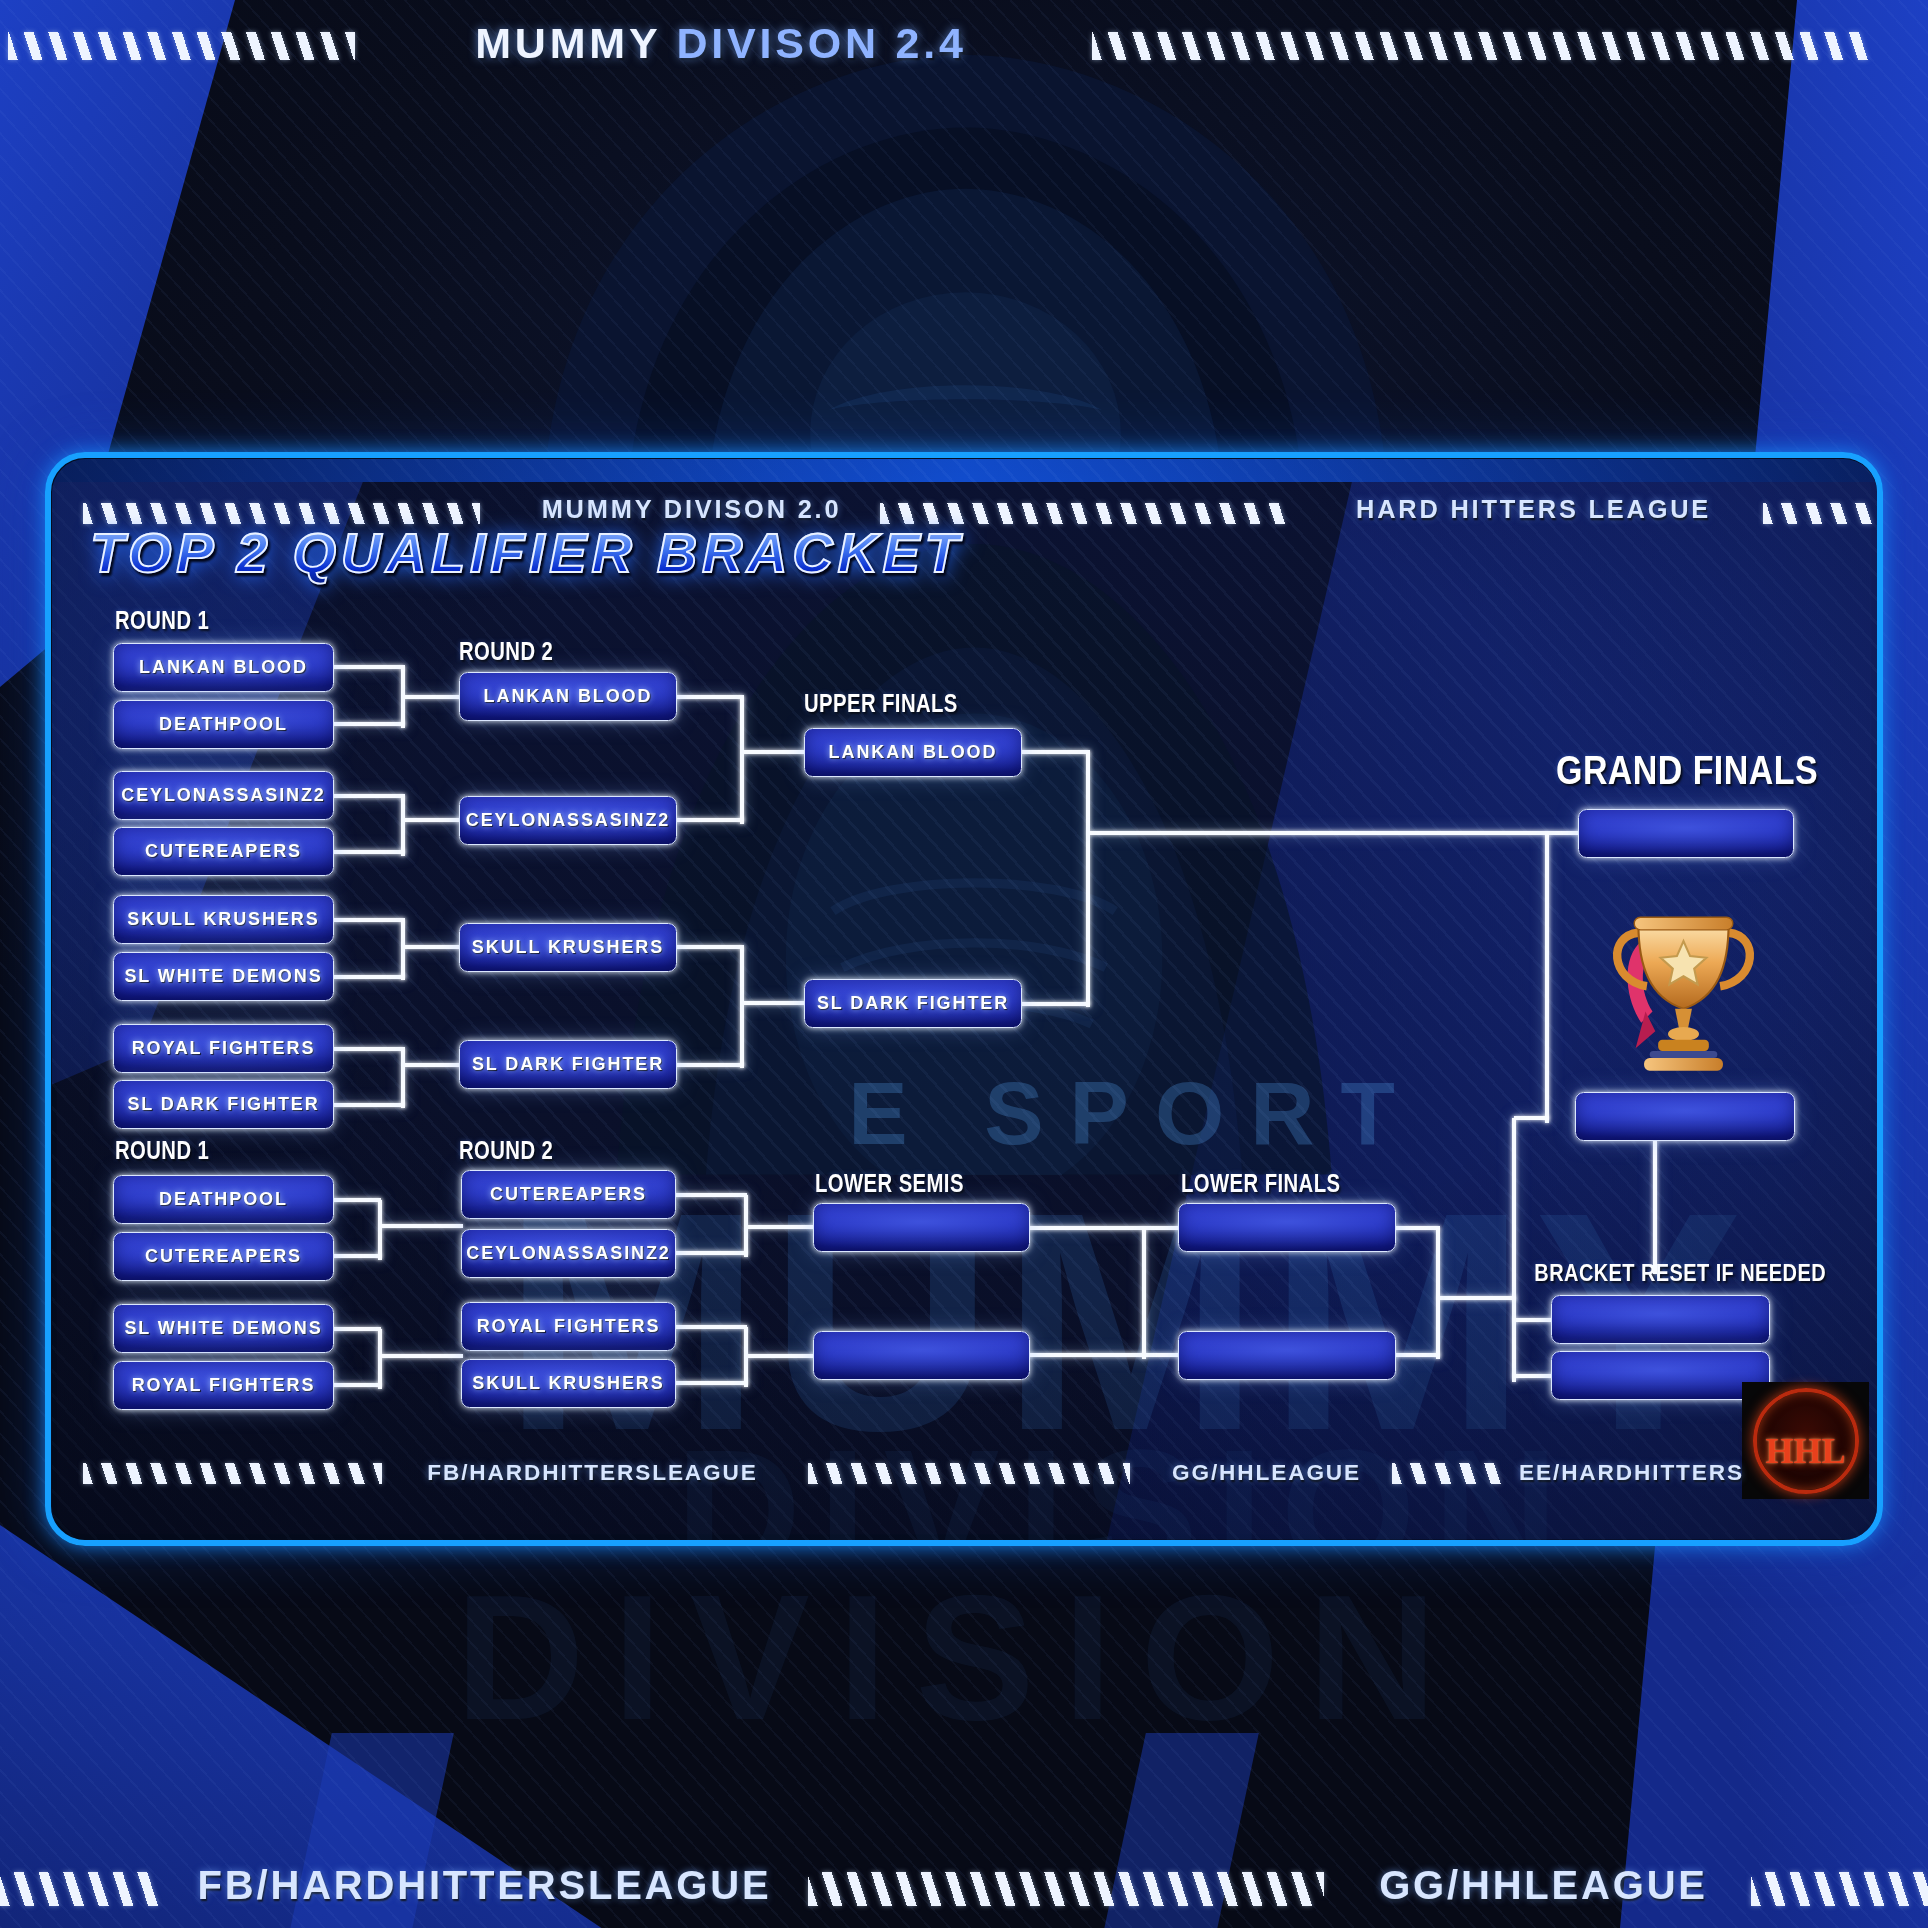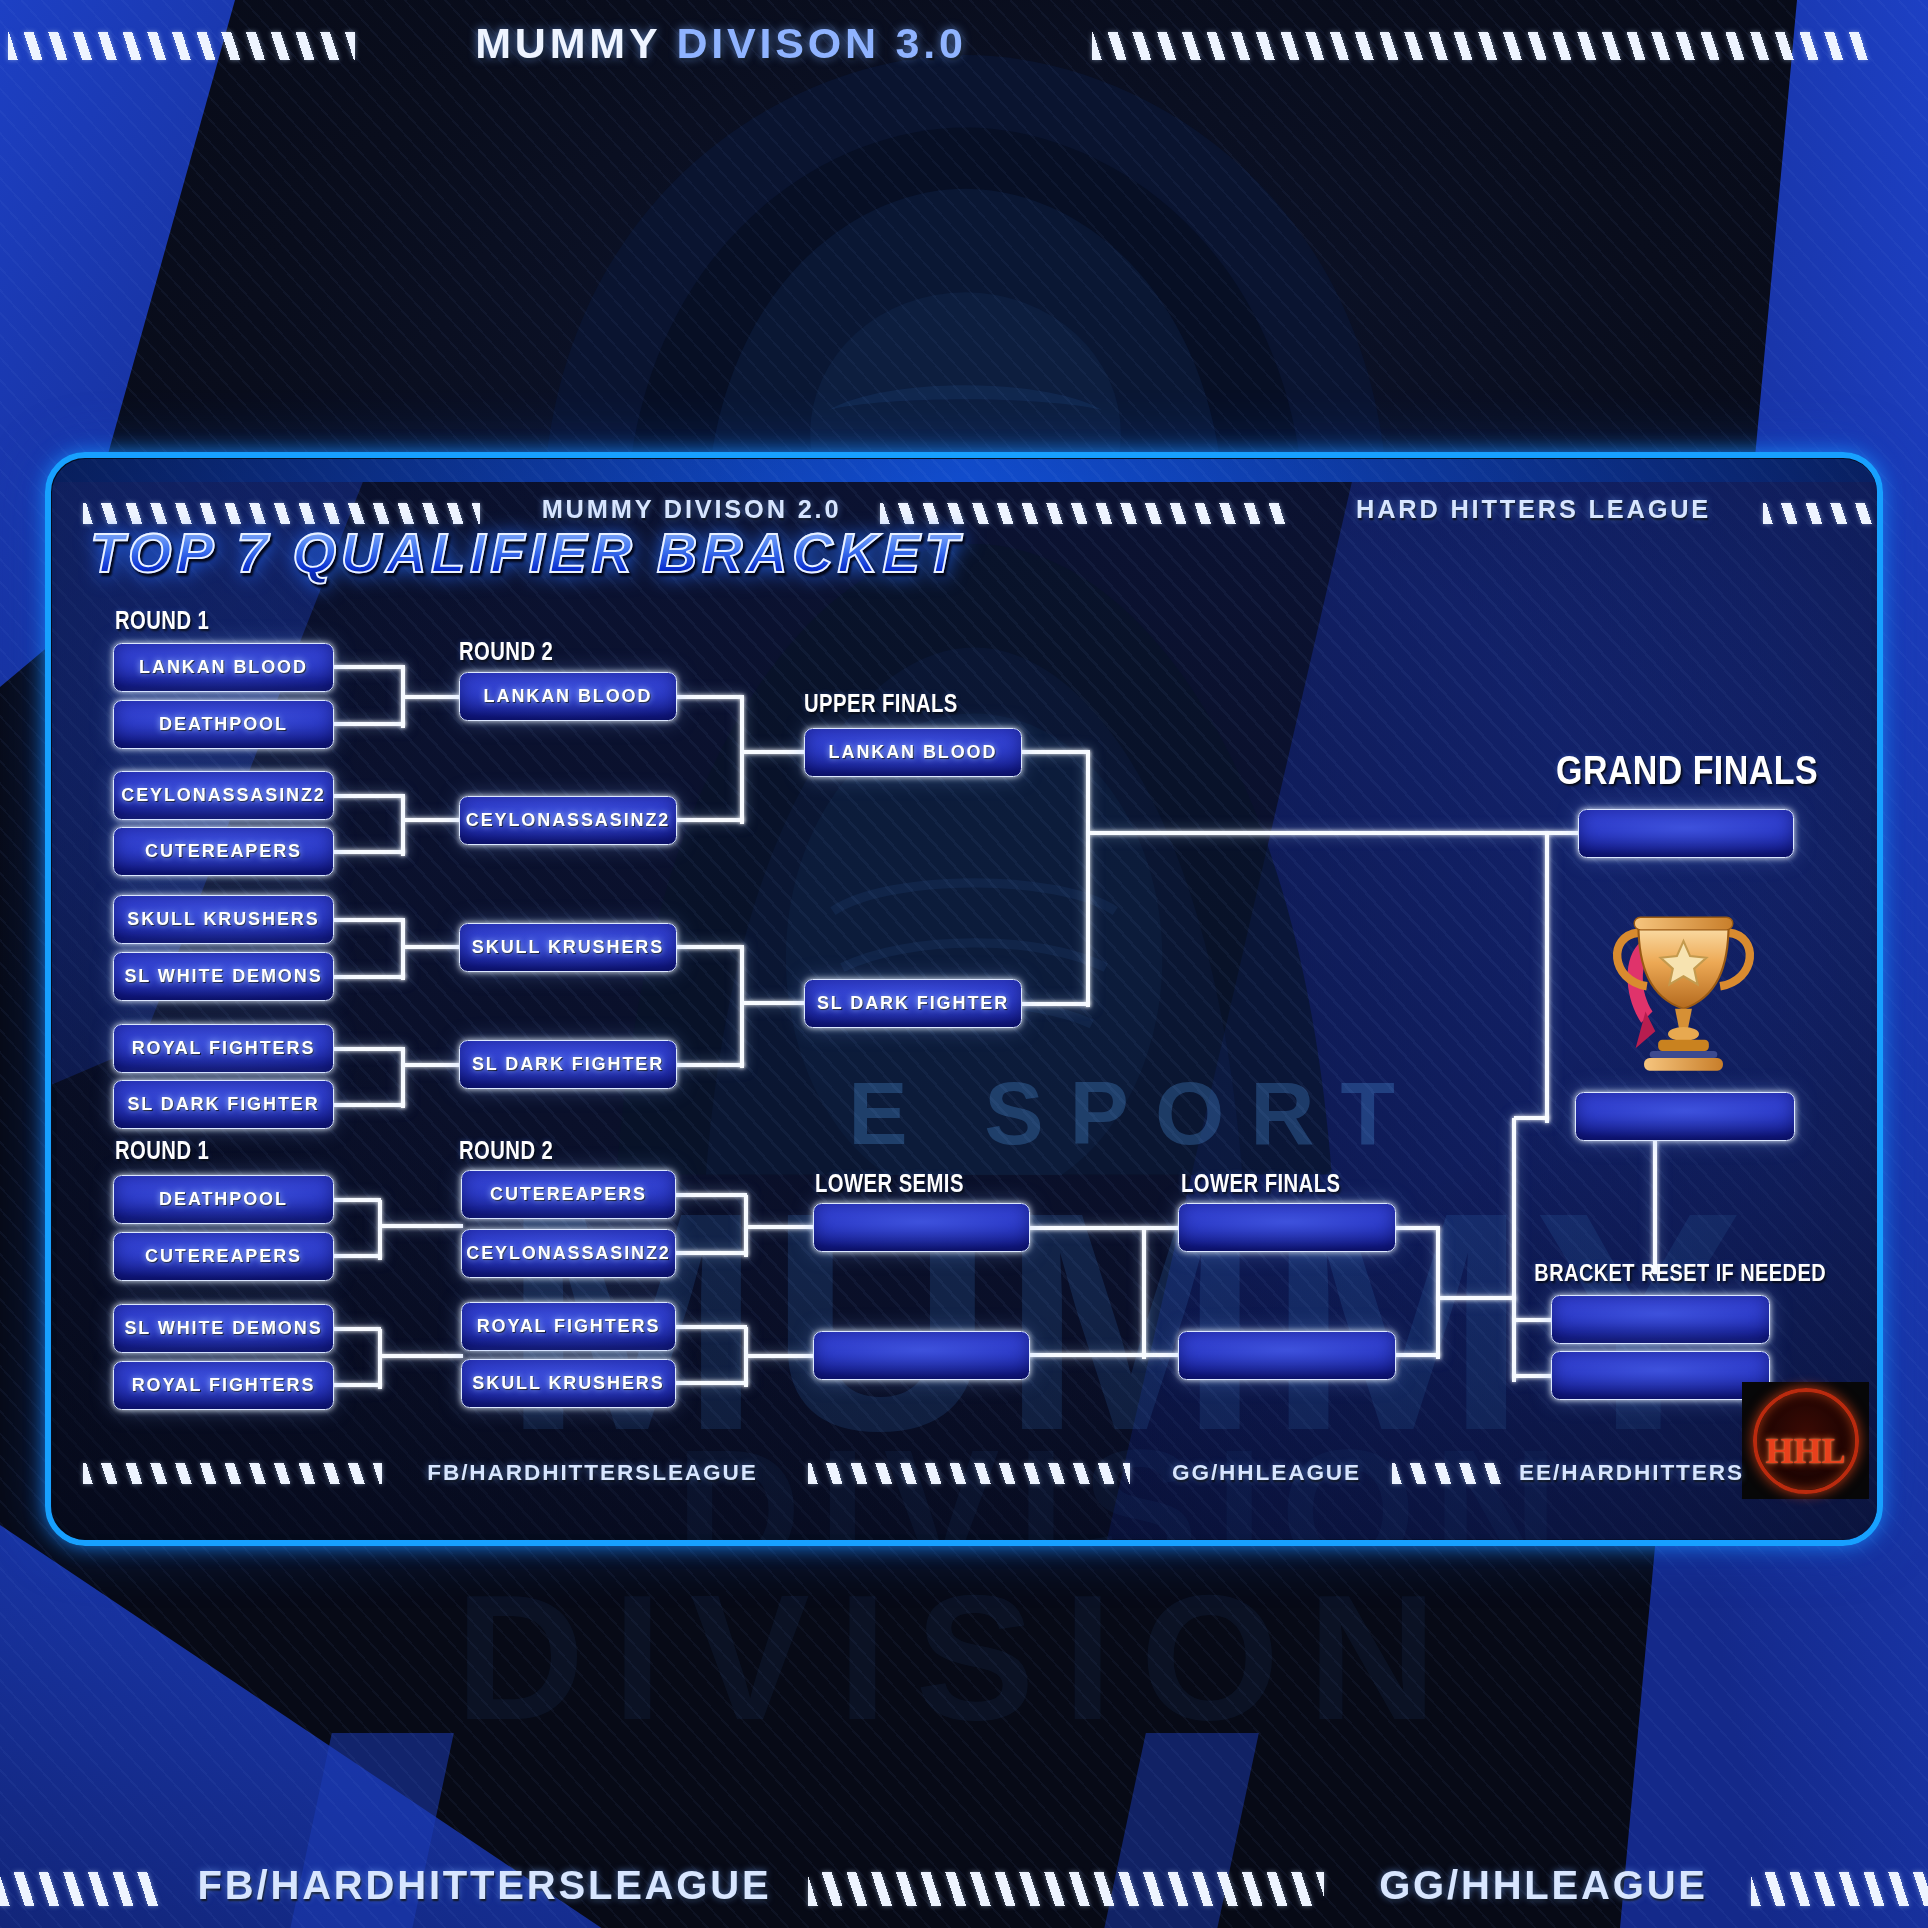--- a/index.html
+++ b/index.html
@@ -82,21 +82,21 @@
     <path d="M360,395 C420,360 590,360 650,395 C590,380 420,380 360,395 Z" fill="#132b52" opacity="0.8"></path>
   </svg>
 
   <div class="abs watermark" style="left:395px;top:1554px;width:1130px;font-size:179px;letter-spacing:28px;color:rgba(45,95,170,.10);">DIVISION</div>
 
   <div class="pinstripes abs"></div>
 
   <div class="stripes" style="left:7.5px;top:32px;width:347px;height:28px;"></div>
   <div class="abs toptitle" style="left:354px;top:19px;width:734px;text-align:center;">
     <span style="color:#eef4ff;">MUMMY</span>
-    <span style="color:#8fb3ff;">DIVISON 3.0</span>
+    <span style="color:#8fb3ff;">DIVISON 2.4</span>
   </div>
   <div class="stripes" style="left:1092px;top:32px;width:782px;height:28px;"></div>
 
   <div class="abs panel"></div>
   <div class="abs panel-clip">
     <div class="ptopbar"></div>
     <div class="shape" style="left:0;top:22.6px;width:339px;height:603px;background:linear-gradient(130deg,rgba(30,64,196,.6),rgba(18,38,120,.45));
                 clip-path:polygon(0 0,311px 0,89px 565px,0 603px);"></div>
     <div class="shape" style="left:1055px;top:22.6px;width:770px;height:1058px;background:linear-gradient(250deg,rgba(30,58,185,.55),rgba(14,28,105,.45));
                 clip-path:polygon(245px 0,770px 0,770px 1058px,0 1058px);"></div>
@@ -114,21 +114,21 @@
     <div class="shape" style="left:0;top:0;width:1825px;height:1081px;
                 background:radial-gradient(ellipse at 52% 40%, rgba(0,0,0,0) 45%, rgba(3,6,16,.5) 100%);"></div>
   </div>
 
   <div class="stripes" style="left:83px;top:503px;width:397px;height:21px;"></div>
   <div class="abs hdrtxt" style="left:508px;top:495px;width:367px;">MUMMY DIVISON 2.0</div>
   <div class="stripes" style="left:880px;top:503px;width:410px;height:21px;"></div>
   <div class="abs hdrtxt" style="left:1356px;top:495px;width:350px;">HARD HITTERS LEAGUE</div>
   <div class="stripes" style="left:1763px;top:503px;width:111px;height:21px;"></div>
 
-  <div class="maintitle">TOP 7 QUALIFIER BRACKET</div>
+  <div class="maintitle">TOP 2 QUALIFIER BRACKET</div>
 
   <div class="rlabel" style="left:115px;top:606px;">ROUND 1</div>
   <div class="rlabel" style="left:459px;top:637px;">ROUND 2</div>
   <div class="rlabel" style="left:804px;top:689px;">UPPER FINALS</div>
   <div class="rlabel centered" style="left:1522px;top:748px;width:330px;font-size:40px;">GRAND FINALS</div>
   <div class="rlabel" style="left:115px;top:1136px;">ROUND 1</div>
   <div class="rlabel" style="left:459px;top:1136px;">ROUND 2</div>
   <div class="rlabel" style="left:815px;top:1169px;">LOWER SEMIS</div>
   <div class="rlabel" style="left:1181px;top:1169px;">LOWER FINALS</div>
   <div class="rlabel centered" style="left:1512px;top:1260px;width:298px;font-size:23.5px;">BRACKET RESET IF NEEDED</div>

